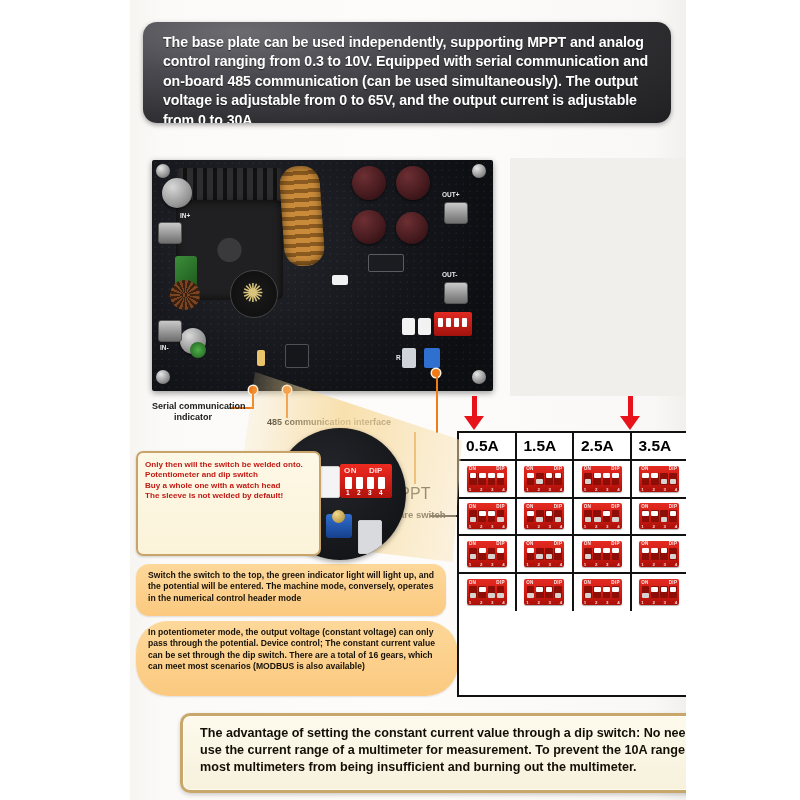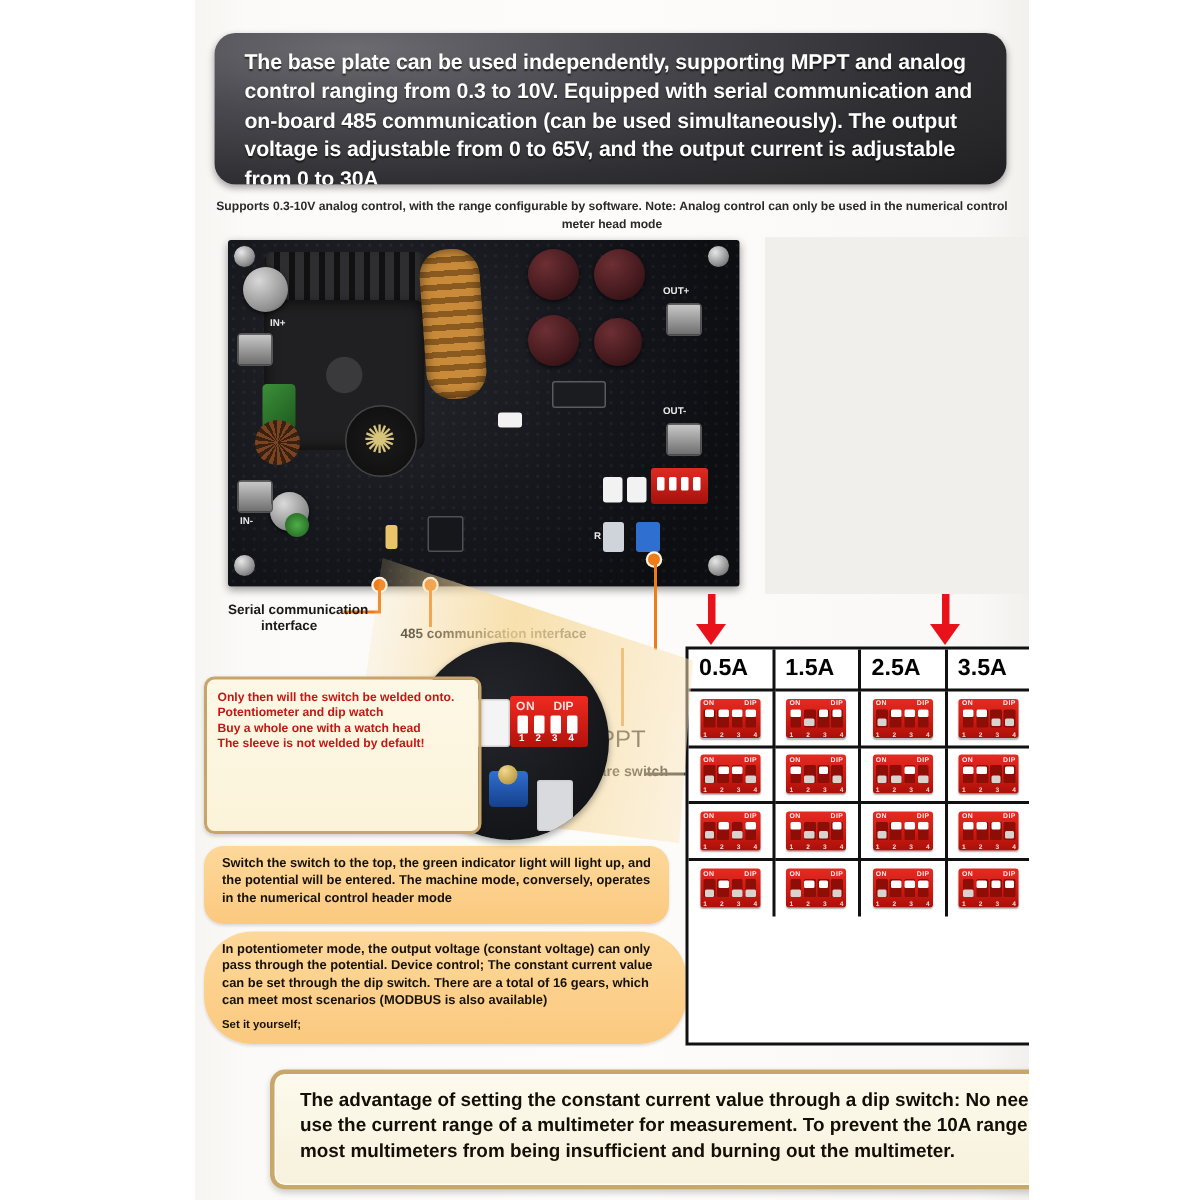--- a/index.html
+++ b/index.html
@@ -223,21 +223,20 @@
 </head>
 <body>
 
 <div id="page">
   <div id="sheet"></div>
 
   <div class="hero">
     <div class="hero-text">The base plate can be used independently, supporting MPPT and analog control ranging from 0.3 to 10V. Equipped with serial communication and on-board 485 communication (can be used simultaneously). The output voltage is adjustable from 0 to 65V, and the output current is adjustable from 0 to 30A</div>
   </div>
 
-  <div class="sub-note">Supports 0.3-10V analog control, with the range configurable by software. Note: Analog control can only be used in the numerical control meter head mode</div>
 
   <div class="pcb-front">
     <div class="boardgrid"></div>
     <div class="screw" style="left:4px;top:4px;"></div>
     <div class="screw" style="left:320px;top:4px;"></div>
     <div class="screw" style="left:4px;top:210px;"></div>
     <div class="screw" style="left:320px;top:210px;"></div>
 
     <div class="heatsink"></div>
     <div class="fanbox">
@@ -290,21 +289,21 @@
   <div class="dot" style="left:249px;top:386px;"></div>
   <div class="dot" style="left:283px;top:386px;"></div>
   <div class="dot" style="left:432px;top:369px;"></div>
   <div class="cline" style="left:252px;top:390px;width:2px;height:18px;"></div>
   <div class="cline" style="left:229px;top:407px;width:25px;height:1.6px;"></div>
   <div class="cline" style="left:286px;top:390px;width:2px;height:28px;"></div>
   <div class="cline" style="left:436px;top:373px;width:2px;height:60px;"></div>
 
   <div class="clabel" style="left:152px;top:401px;text-align:left;">
     <span>Serial communication</span><br>
-    <span style="padding-left:22px;display:inline-block">interface</span>
+    <span style="padding-left:22px;display:inline-block">indicator</span>
   </div>
   <div class="clabel" style="left:267px;top:417px;">485 communication interface</div>
 
   <div class="redarrow" style="left:464px;top:396px;">
     <div class="stem"></div>
       <div class="head"></div>
   </div>
   <div class="redarrow" style="left:620px;top:396px;">
     <div class="stem"></div>
       <div class="head"></div>
@@ -335,32 +334,31 @@
   </div>
 
   <div class="mppt-vline"></div>
   <div class="mppt-label">MPPT</div>
   <div class="hw-label">Hardware switch</div>
   <div class="hw-line"></div>
 
   <div class="cream">
     <div class="inner" id="cream-lines">
         <p>Only then will the switch be welded onto.</p>
-        <p>Potentiometer and dip watch</p>
+        <p>Potentiometer and dip switch</p>
         <p>Buy a whole one with a watch head</p>
         <p>The sleeve is not welded by default!</p>
       </div>
   </div>
 
   <div class="obox o1">
     <div class="txt">Switch the switch to the top, the green indicator light will light up, and the potential will be entered. The machine mode, conversely, operates in the numerical control header mode</div>
   </div>
   <div class="obox o2">
     <div class="txt">In potentiometer mode, the output voltage (constant voltage) can only pass through the potential. Device control; The constant current value can be set through the dip switch. There are a total of 16 gears, which can meet most scenarios (MODBUS is also available)</div>
-    <div class="txt small" style="top:56px;">Set it yourself;</div>
   </div>
 
   <div class="dtable" id="dip-table">
       <div class="drow labels">
         <div class="dcell">
           <span class="dlabel">0.5A</span>
         </div>
         <div class="dcell">
           <span class="dlabel">1.5A</span>
         </div>

